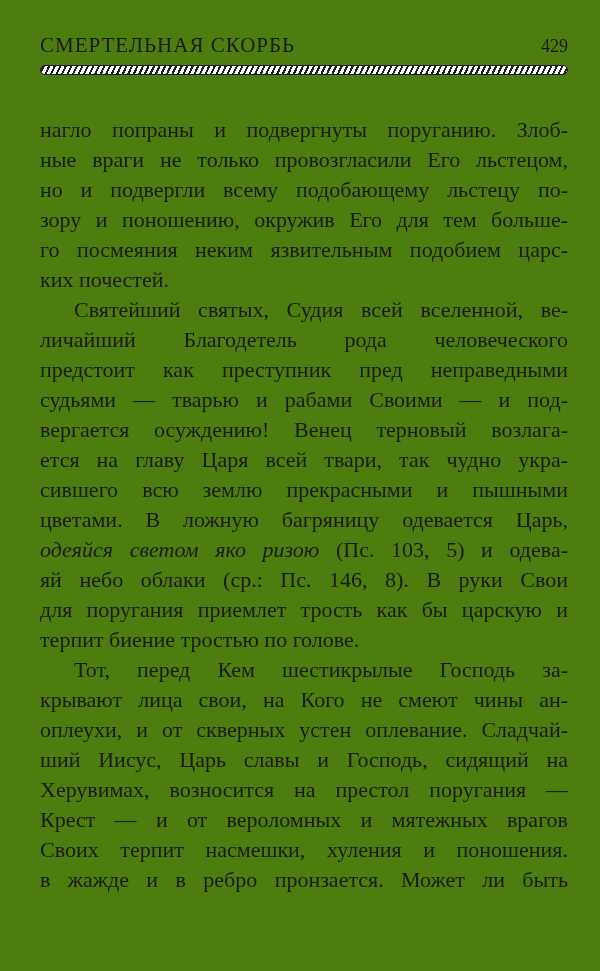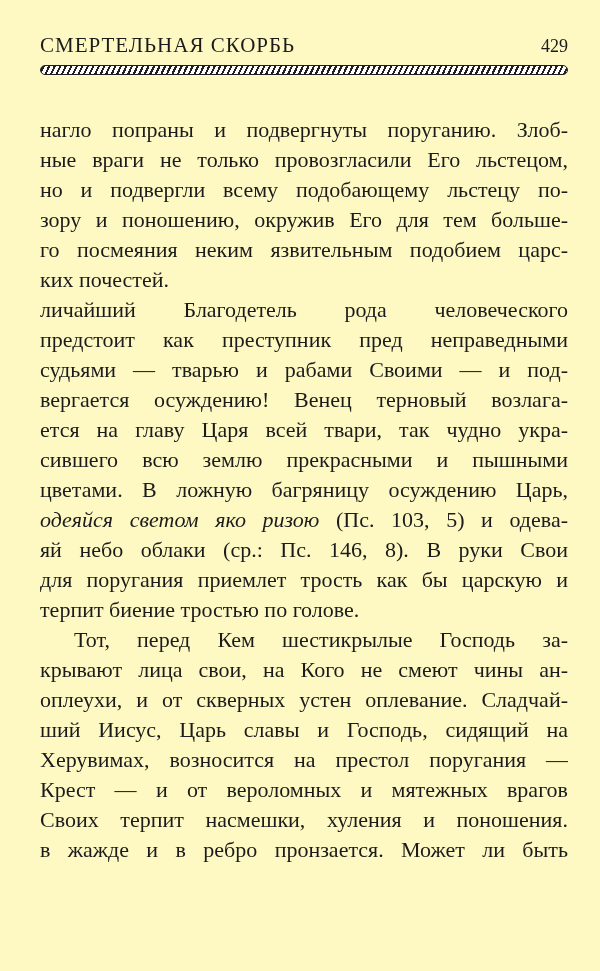--- a/index.html
+++ b/index.html
@@ -1,20 +1,20 @@
 <!DOCTYPE html>
 <html><head>
 <meta charset="utf-8">
 <style>
   html, body { margin: 0; padding: 0; }
   .page {
     position: relative;
     width: 600px;
     height: 971px;
-    background: #fef9c3;
+    background: #4d7c0f;
     color: #1b1b1b;
     font-family: "Liberation Serif", "DejaVu Serif", serif;
     box-sizing: border-box;
     overflow: hidden;
   }
   .content {
     position: absolute;
     left: 40px;
     top: 20px;
     width: 528px;
@@ -80,27 +80,28 @@
     <div class="text-block">
         <div class="paragraph">
           <div class="line j"><span>нагло попраны и подвергнуты поруганию. Злоб-</span></div>
           <div class="line j"><span>ные враги не только провозгласили Его льстецом,</span></div>
           <div class="line j"><span>но и подвергли всему подобающему льстецу по-</span></div>
           <div class="line j"><span>зору и поношению, окружив Его для тем больше-</span></div>
           <div class="line j"><span>го посмеяния неким язвительным подобием царс-</span></div>
           <div class="line"><span>ких почестей.</span></div>
         </div>
         <div class="paragraph">
+          <div class="line j ind"><span>Святейший святых, Судия всей вселенной, ве-</span></div>
           <div class="line j"><span>личайший Благодетель рода человеческого</span></div>
           <div class="line j"><span>предстоит как преступник пред неправедными</span></div>
           <div class="line j"><span>судьями — тварью и рабами Своими — и под-</span></div>
           <div class="line j"><span>вергается осуждению! Венец терновый возлага-</span></div>
           <div class="line j"><span>ется на главу Царя всей твари, так чудно укра-</span></div>
           <div class="line j"><span>сившего всю землю прекрасными и пышными</span></div>
-          <div class="line j"><span>цветами. В ложную багряницу осуждению Царь,</span></div>
+          <div class="line j"><span>цветами. В ложную багряницу одевается Царь,</span></div>
           <div class="line j"><em>одеяйся светом яко ризою</em><span> (Пс. 103, 5) и одева-</span></div>
           <div class="line j"><span>яй небо облаки (ср.: Пс. 146, 8). В руки Свои</span></div>
           <div class="line j"><span>для поругания приемлет трость как бы царскую и</span></div>
           <div class="line"><span>терпит биение тростью по голове.</span></div>
         </div>
         <div class="paragraph">
           <div class="line j ind"><span>Тот, перед Кем шестикрылые Господь за-</span></div>
           <div class="line j"><span>крывают лица свои, на Кого не смеют чины ан-</span></div>
           <div class="line j"><span>оплеухи, и от скверных устен оплевание. Сладчай-</span></div>
           <div class="line j"><span>ший Иисус, Царь славы и Господь, сидящий на</span></div>

